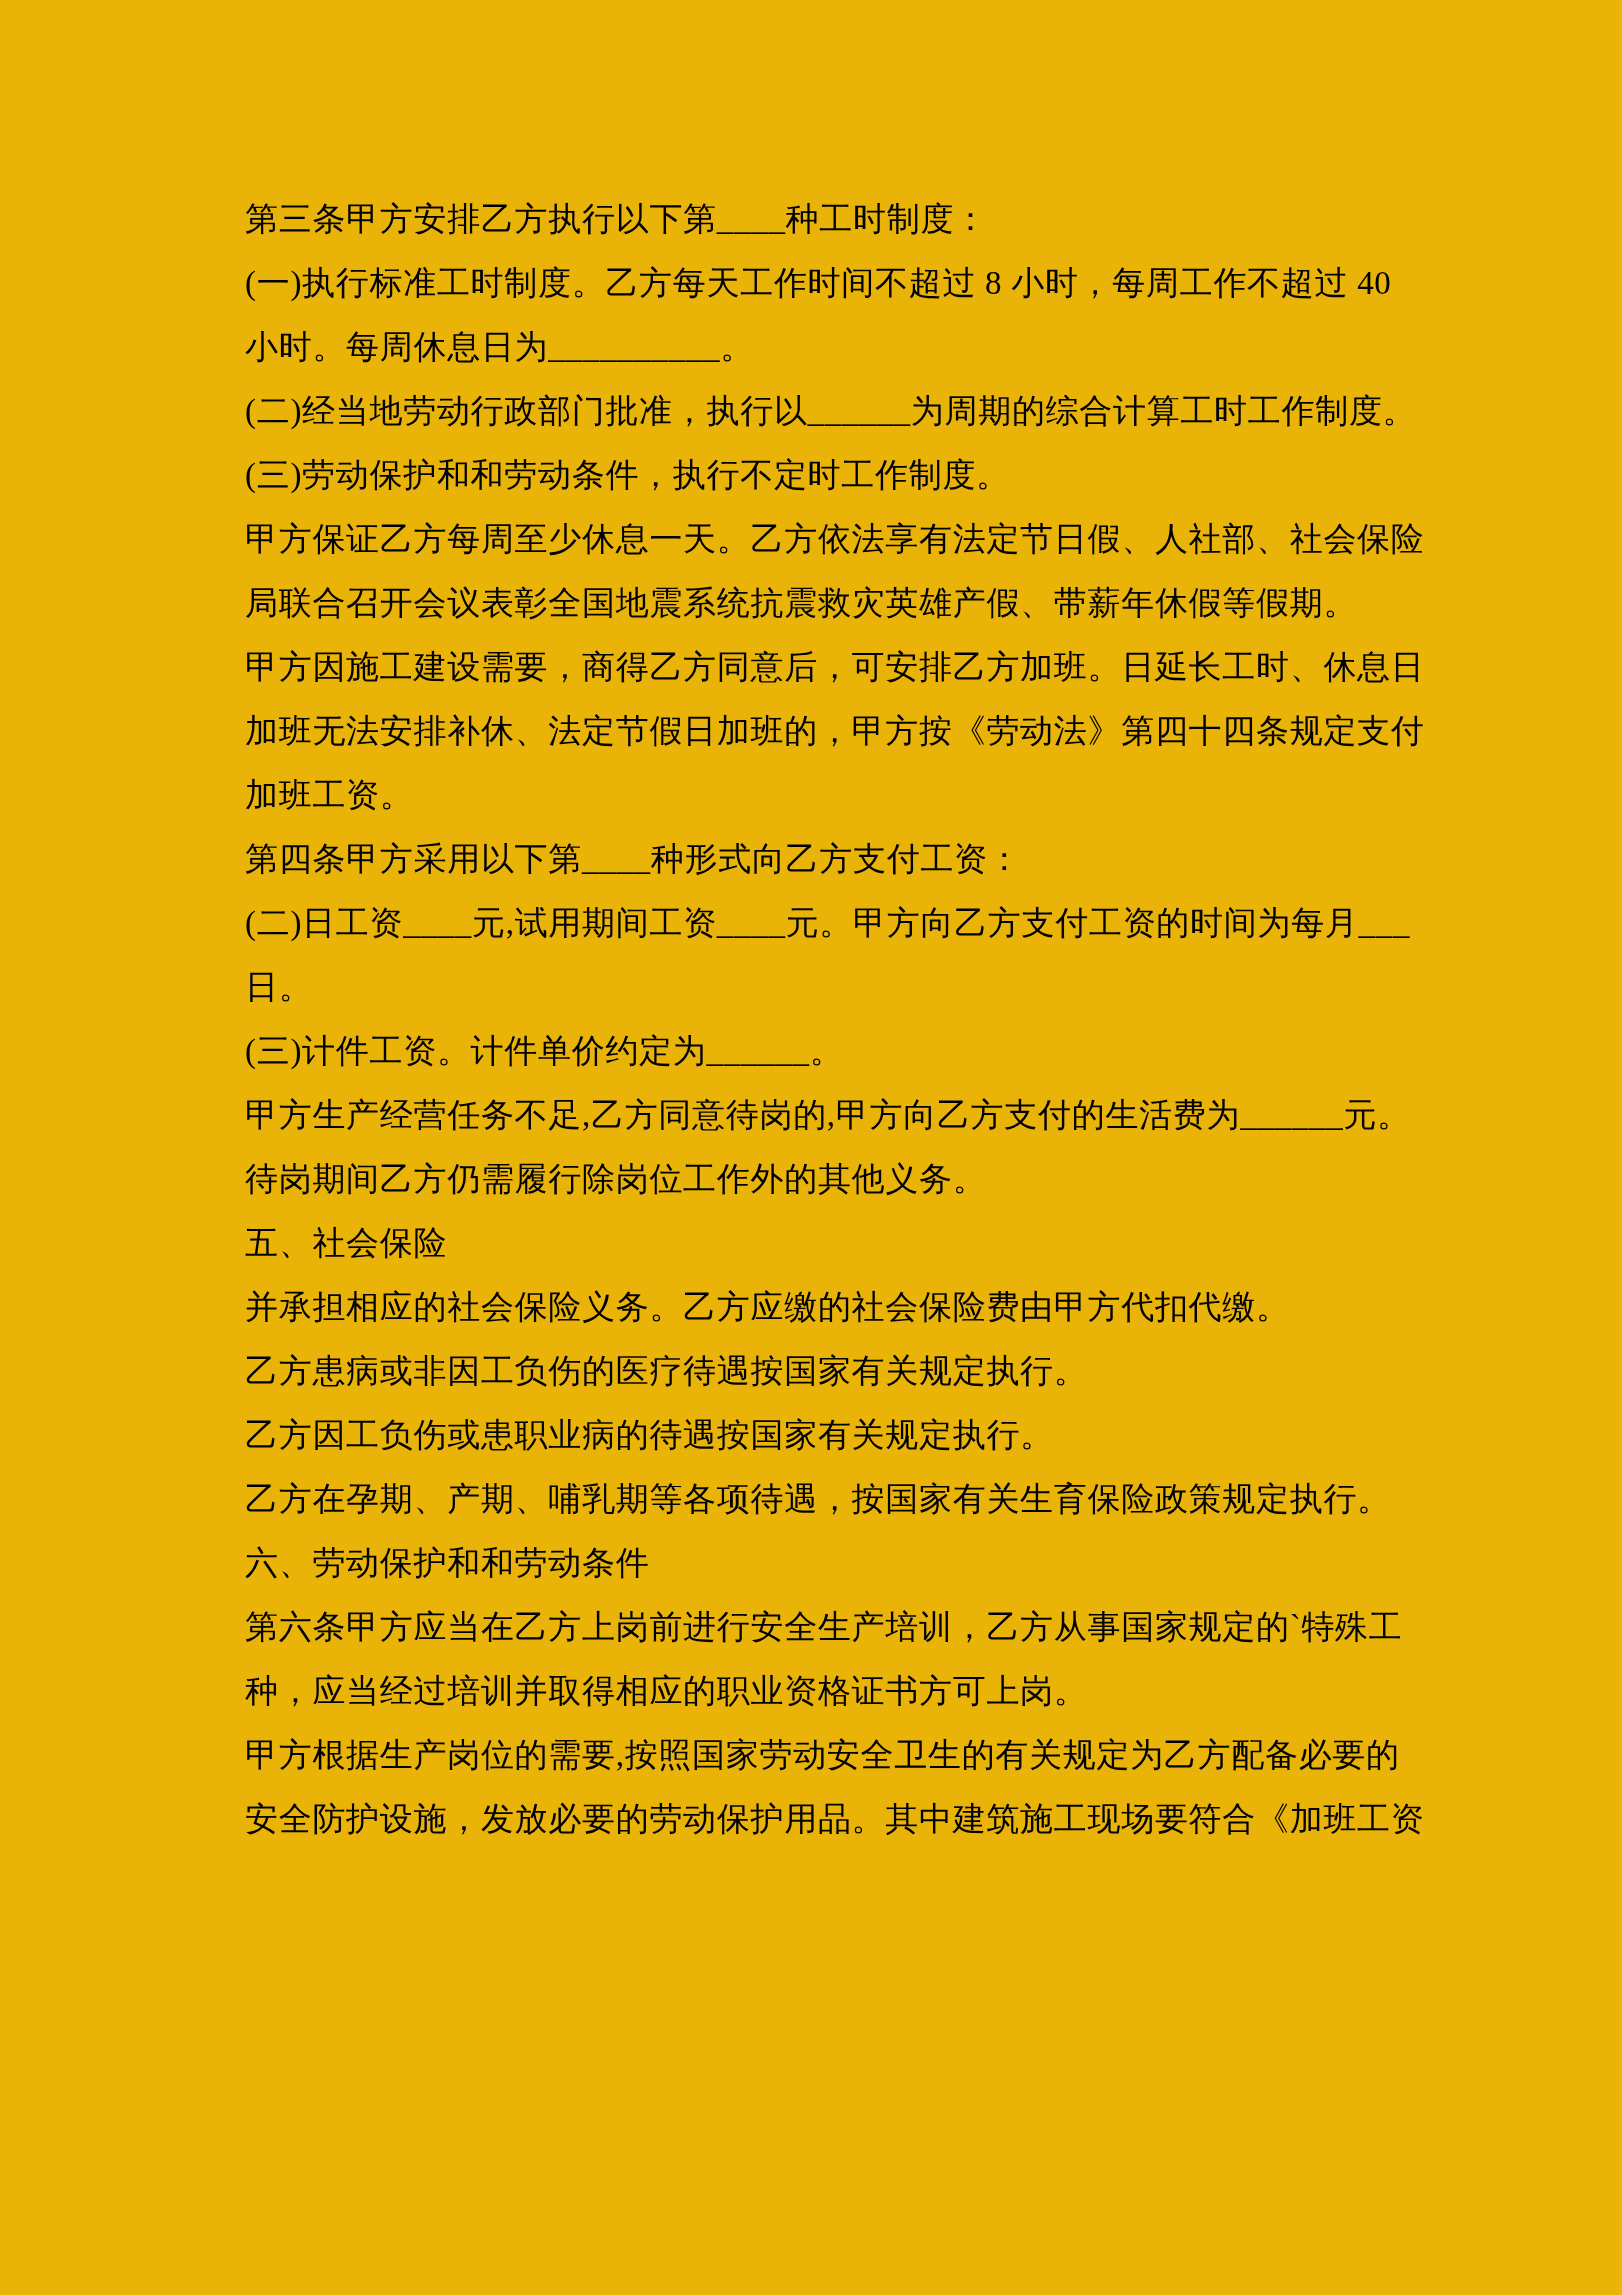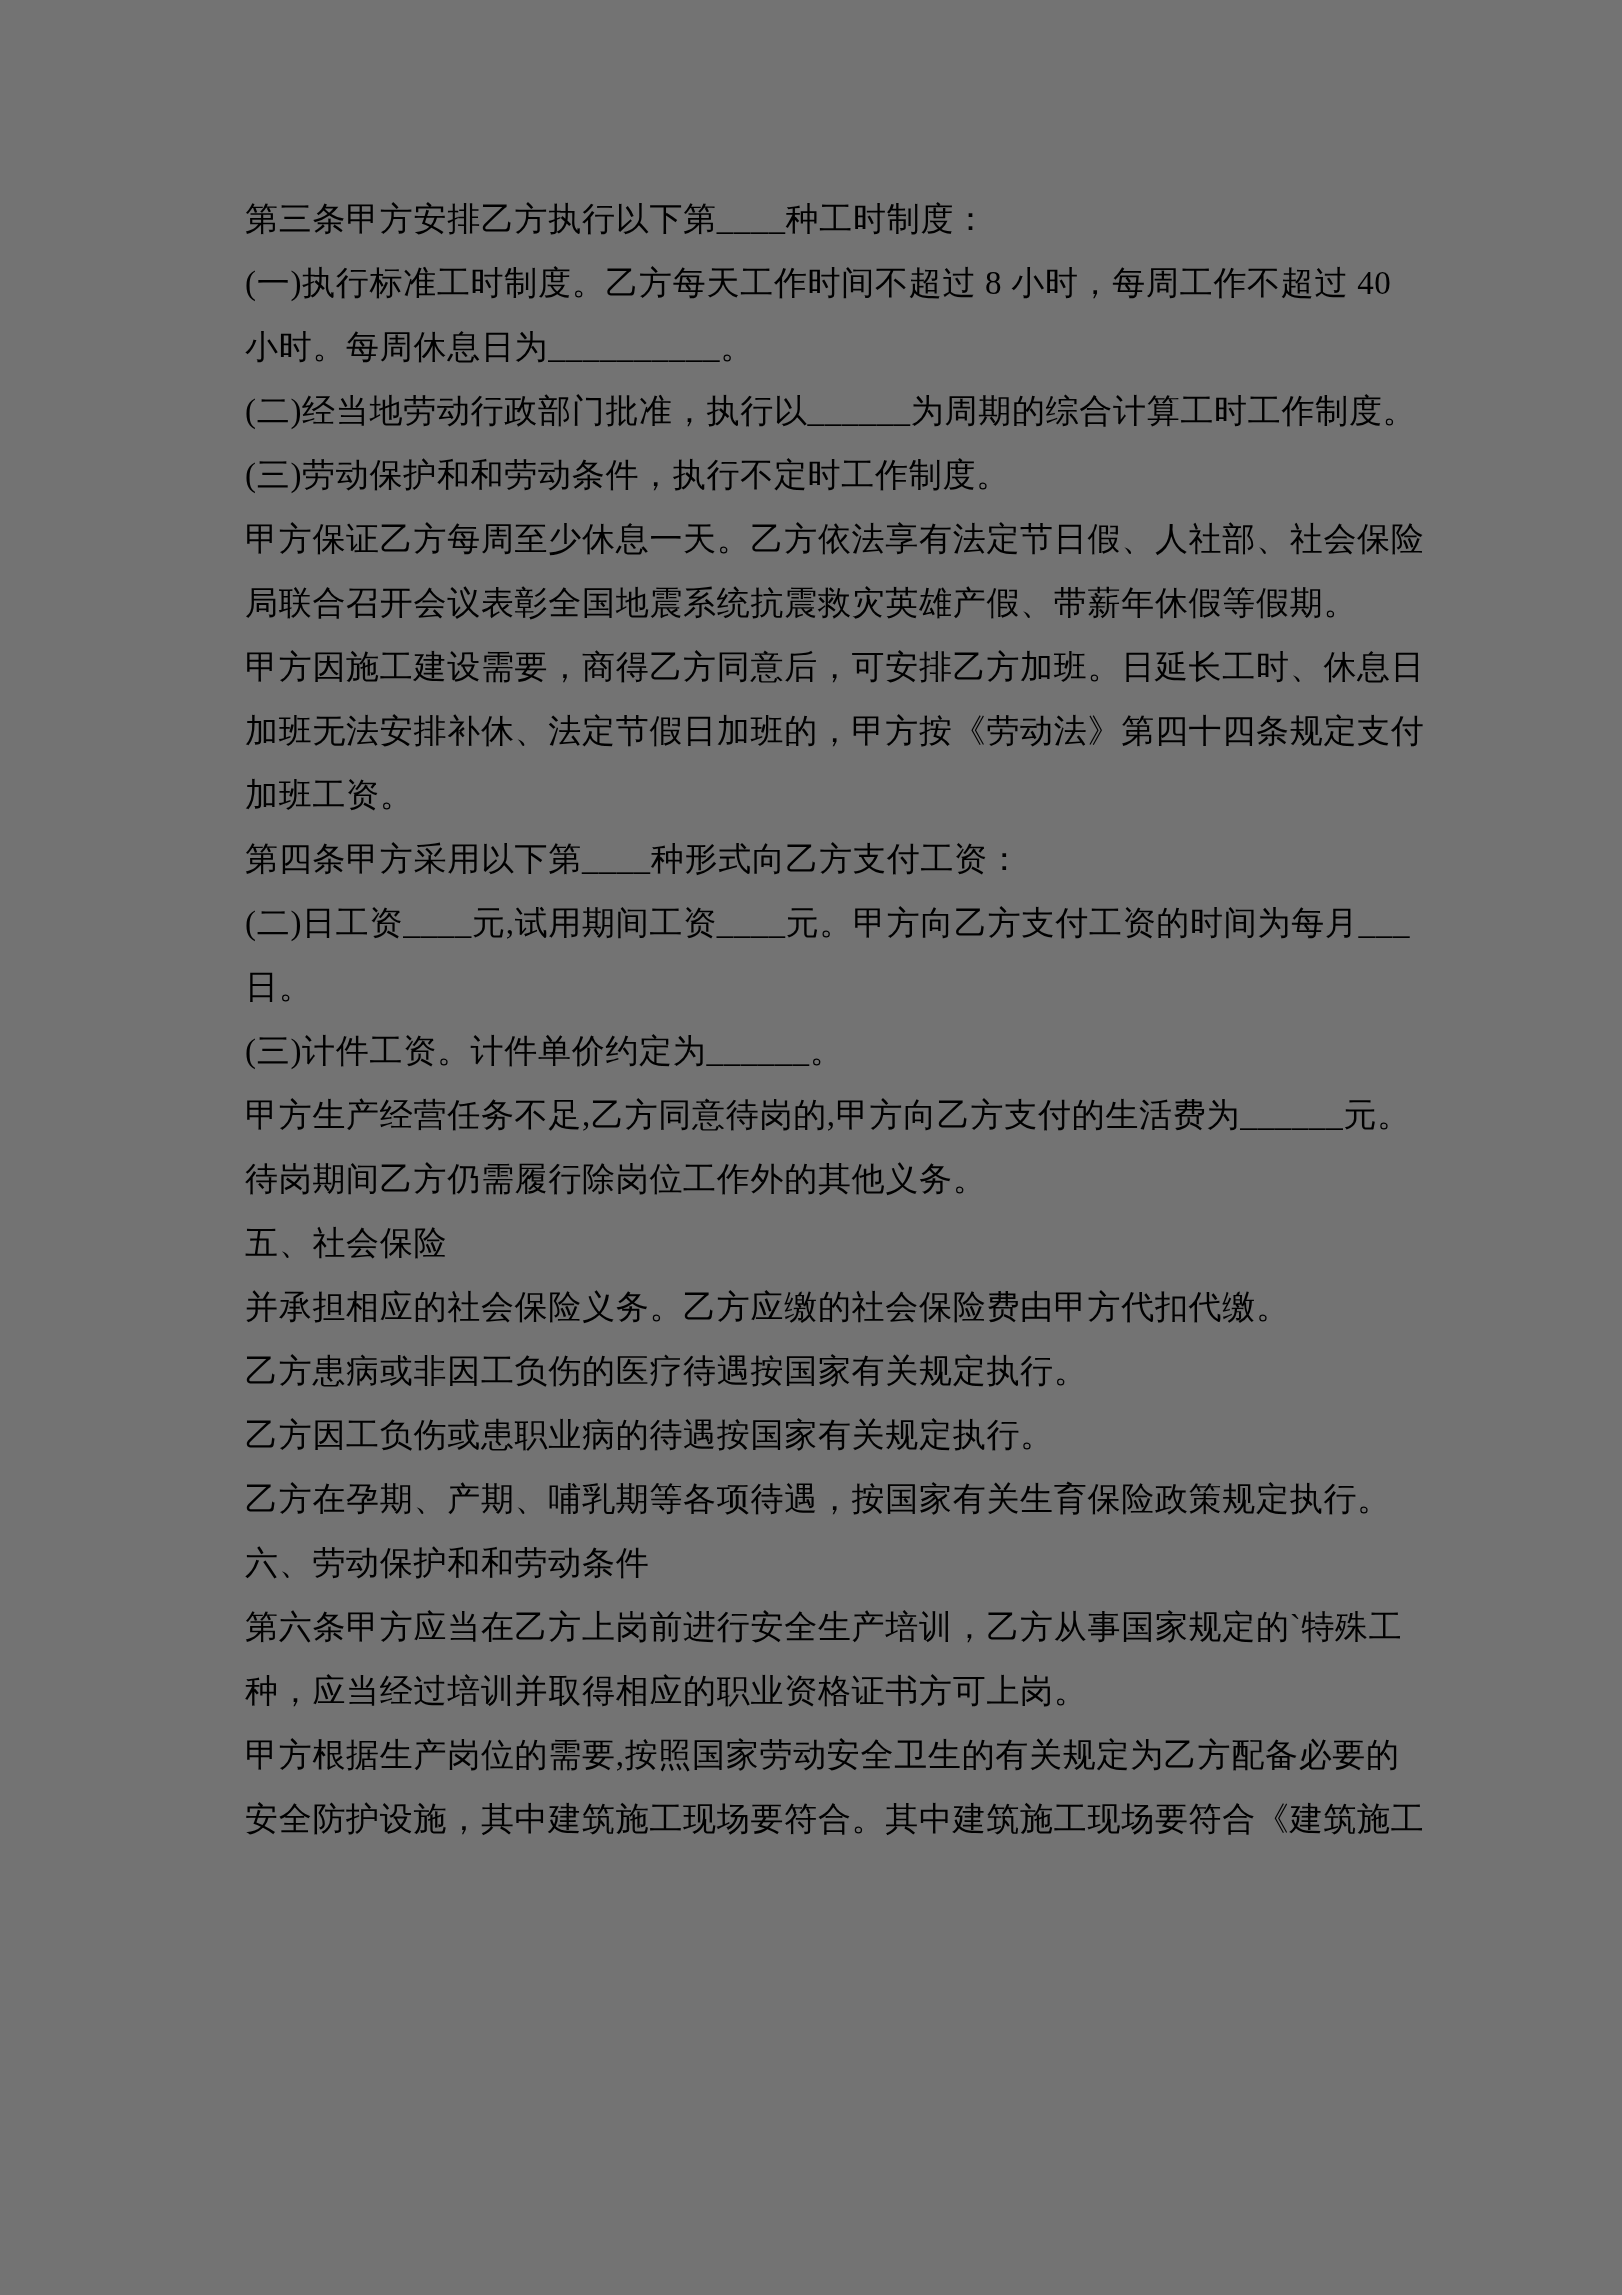--- a/index.html
+++ b/index.html
@@ -4,21 +4,21 @@
 <style>
   html, body {
     margin: 0;
     padding: 0;
     background: #ffffff;
   }
   .page {
     position: relative;
     width: 1623px;
     height: 2295px;
-    background: #737373;
+    background: #eab308;
     overflow: hidden;
     font-family: "Liberation Serif", "DejaVu Serif", serif;
     color: #000000;
   }
   .content {
     position: absolute;
     left: 245px;
     top: 187px;
     right: 196px;
   }
@@ -53,16 +53,16 @@
     <div class="line">待岗期间乙方仍需履行除岗位工作外的其他义务。</div>
     <div class="line">五、社会保险</div>
     <div class="line">并承担相应的社会保险义务。乙方应缴的社会保险费由甲方代扣代缴。</div>
     <div class="line">乙方患病或非因工负伤的医疗待遇按国家有关规定执行。</div>
     <div class="line">乙方因工负伤或患职业病的待遇按国家有关规定执行。</div>
     <div class="line">乙方在孕期、产期、哺乳期等各项待遇，按国家有关生育保险政策规定执行。</div>
     <div class="line">六、劳动保护和和劳动条件</div>
     <div class="line">第六条甲方应当在乙方上岗前进行安全生产培训，乙方从事国家规定的`特殊工</div>
     <div class="line">种，应当经过培训并取得相应的职业资格证书方可上岗。</div>
     <div class="line">甲方根据生产岗位的需要,按照国家劳动安全卫生的有关规定为乙方配备必要的</div>
-    <div class="line">安全防护设施，其中建筑施工现场要符合。其中建筑施工现场要符合《建筑施工</div>
+    <div class="line">安全防护设施，发放必要的劳动保护用品。其中建筑施工现场要符合《加班工资</div>
   </div>
 </div>
 
 
 </body></html>

